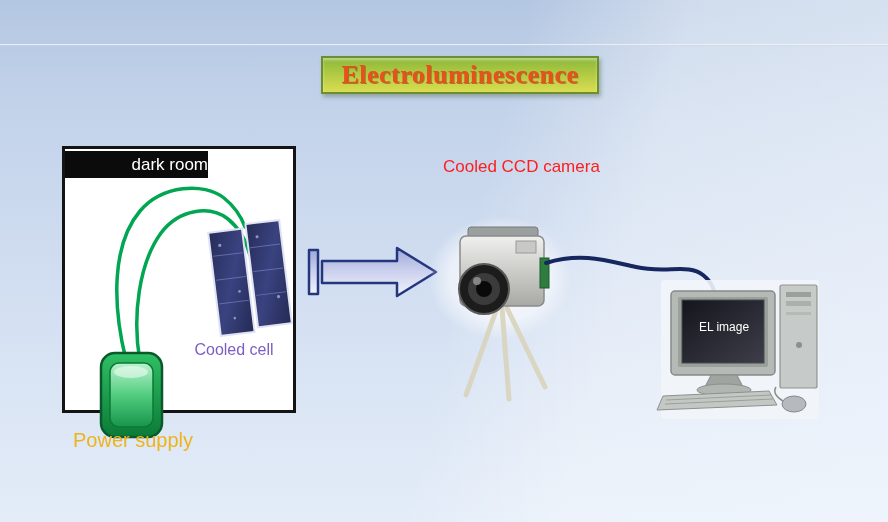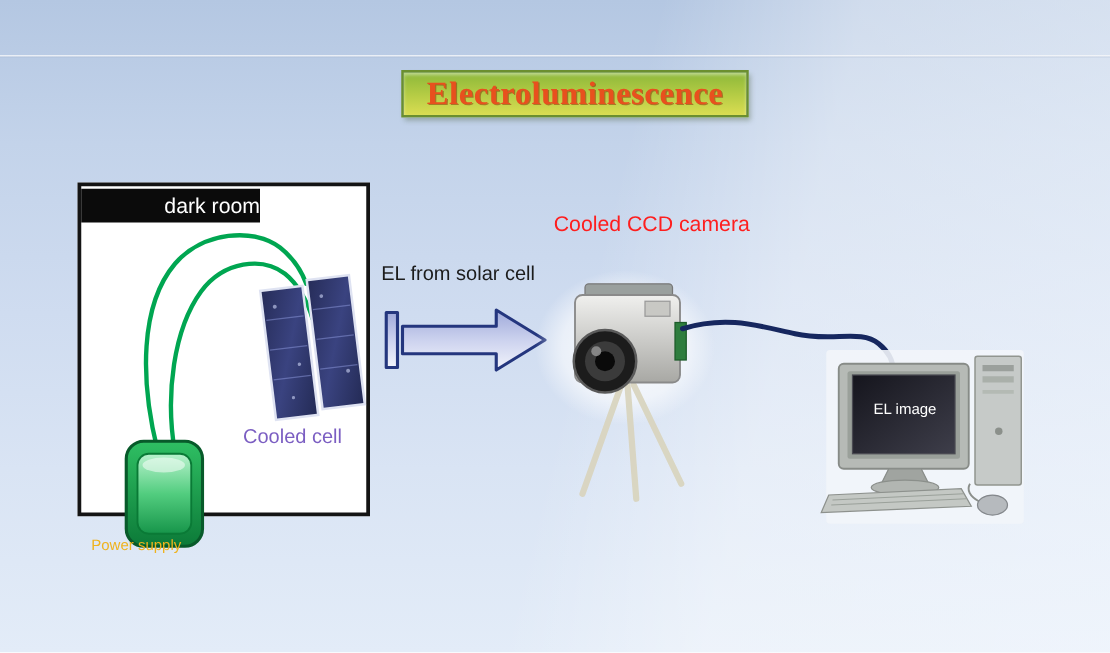--- a/index.html
+++ b/index.html
@@ -24,23 +24,23 @@
 
   .dark-room { position:absolute; left:62px; top:146px; width:234px; height:267px; z-index:2;
     background:#ffffff; border:3px solid #141414;text-align:right; }
   .dark-room-label { position:absolute; left:0; top:2px; width:143px; height:27px;
     background:#0b0b0b; color:#ffffff; font-size:17px; line-height:27px; padding-left:9px; }
 
   .art { position:absolute; left:0; top:0; width:888px; height:522px; z-index:3; pointer-events:none; }
 
   .label { position:absolute; z-index:4; white-space:nowrap; }
   .label-solar  { left:188px; top:341px; width:92px; text-align:center; color:#7b5ec2; font-size:16px; }
-  .label-power  { left:73px;  top:429px; color:#efb31e; font-size:12px; }
+  .label-power  { left:73px;  top:429px; color:#efb31e; font-size:20px; }
   .label-el     { left:305px; top:211px; color:#1c1c1c; font-size:16px; }
-  .label-camera { left:443px; top:170px; color:#fe1e1e; font-size:17px; }
+  .label-camera { left:443px; top:157px; color:#fe1e1e; font-size:17px; }
   .label-screen { left:681px; top:320px; width:86px; text-align:center; color:#ffffff; font-size:12px; }
 </style>
 </head>
 <body>
 
 <div class="slide">
   <div class="top-line"></div>
 
   <div class="title-box">
     <span class="title-text">Electroluminescence</span>
@@ -162,18 +162,17 @@
         <line x1="666" y1="400" x2="771" y2="395" stroke="#9aa09a" stroke-width="1"></line>
         <line x1="665" y1="404" x2="773" y2="399" stroke="#9aa09a" stroke-width="1"></line>
       </g>
       <g>
         <path d="M783,401 C776,397 773,392 776,387" fill="none" stroke="#8b8f8b" stroke-width="1.5"></path>
         <ellipse cx="794" cy="404" rx="12" ry="8" fill="#b6babe" stroke="#84888c" stroke-width="1"></ellipse>
       </g>
     </g>
   </svg>
 
-  <div class="label label-el">EL from solar cell</div>
   <div class="label label-camera">Cooled CCD camera</div>
   <div class="label label-solar">Cooled cell</div>
   <div class="label label-power">Power supply</div>
   <div class="label label-screen">EL image</div>
 </div>
 
 </body></html>

